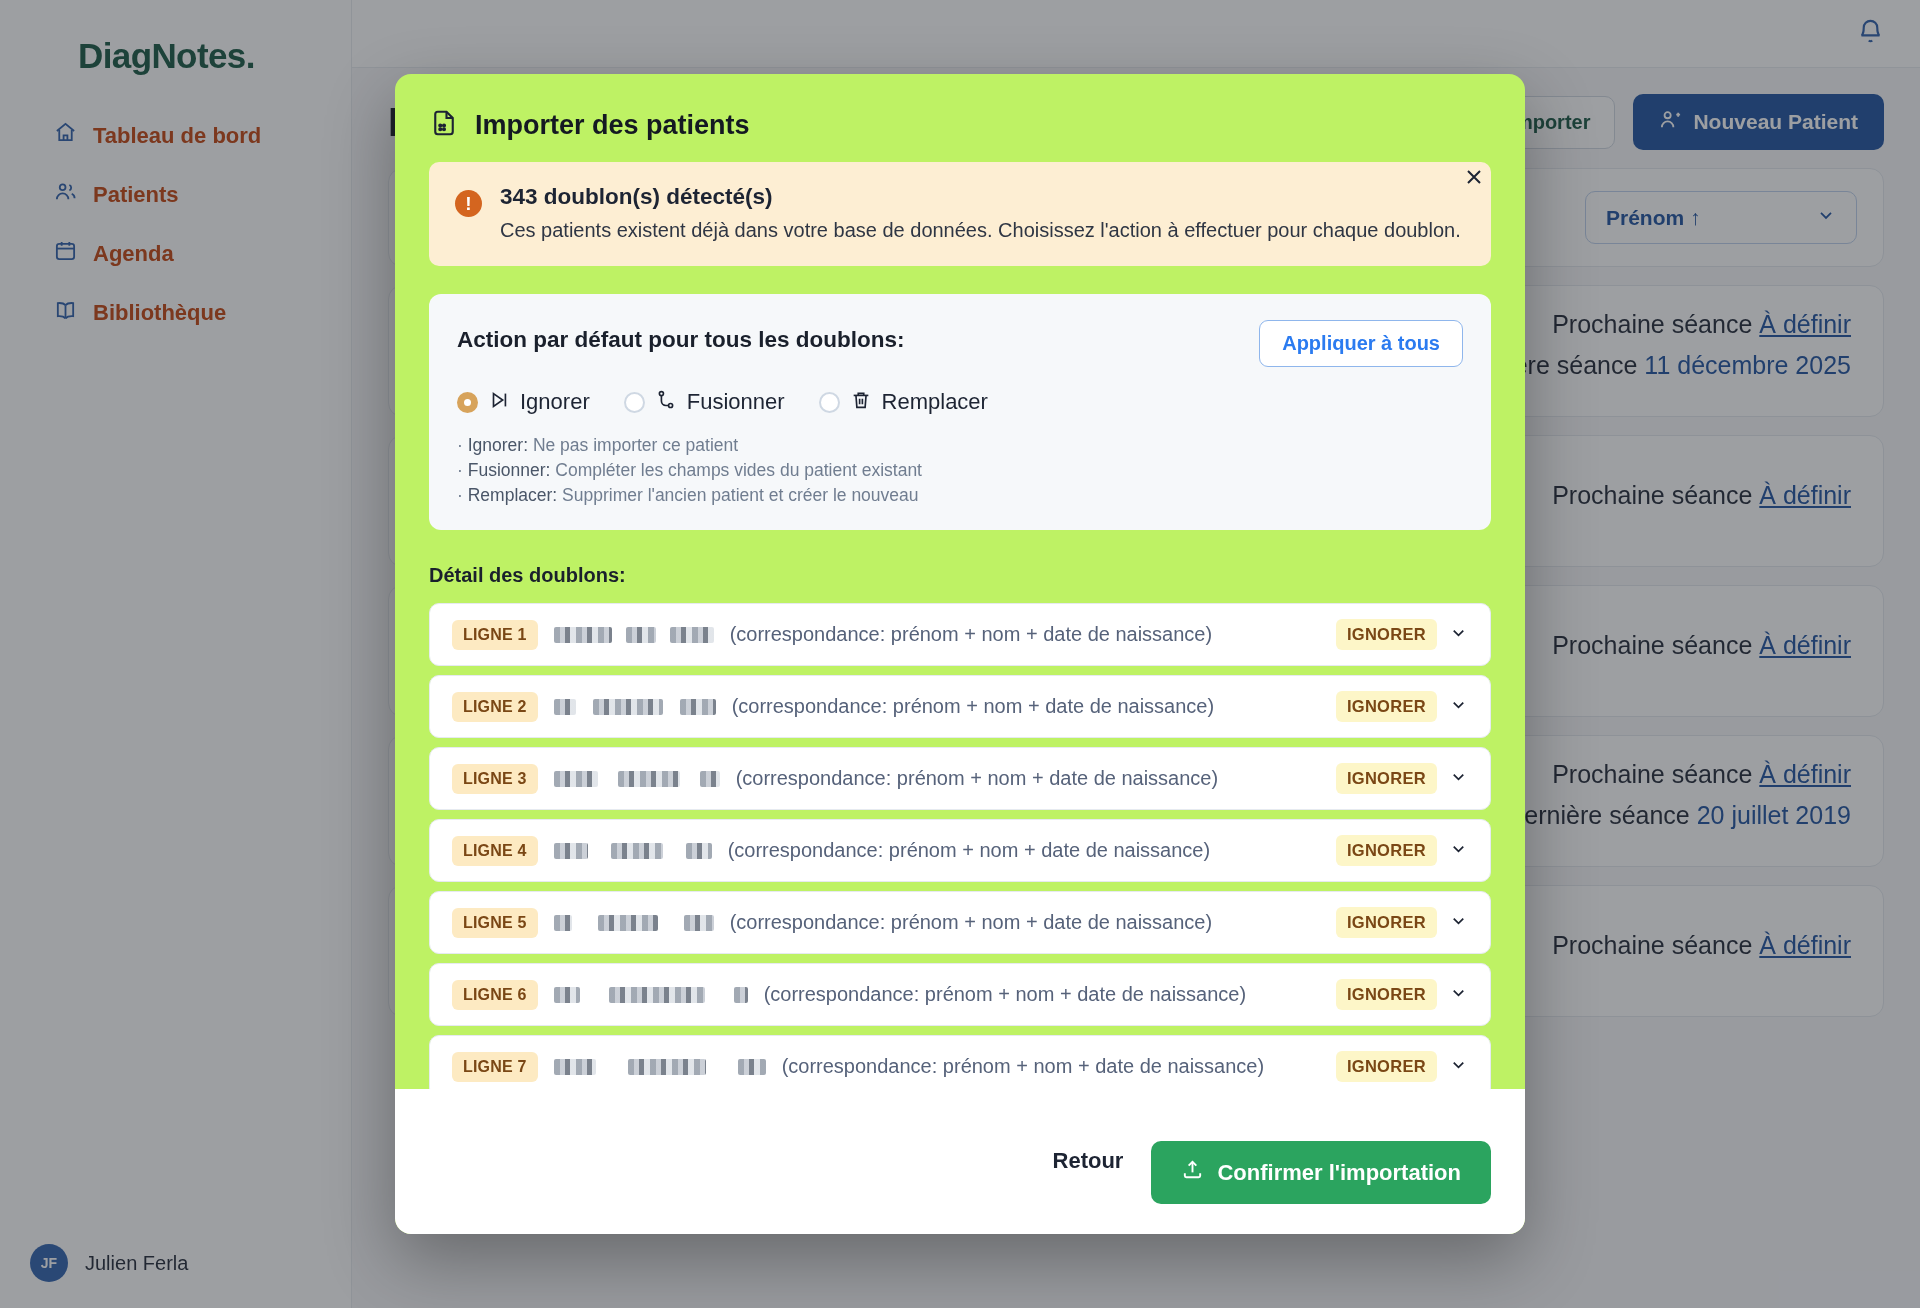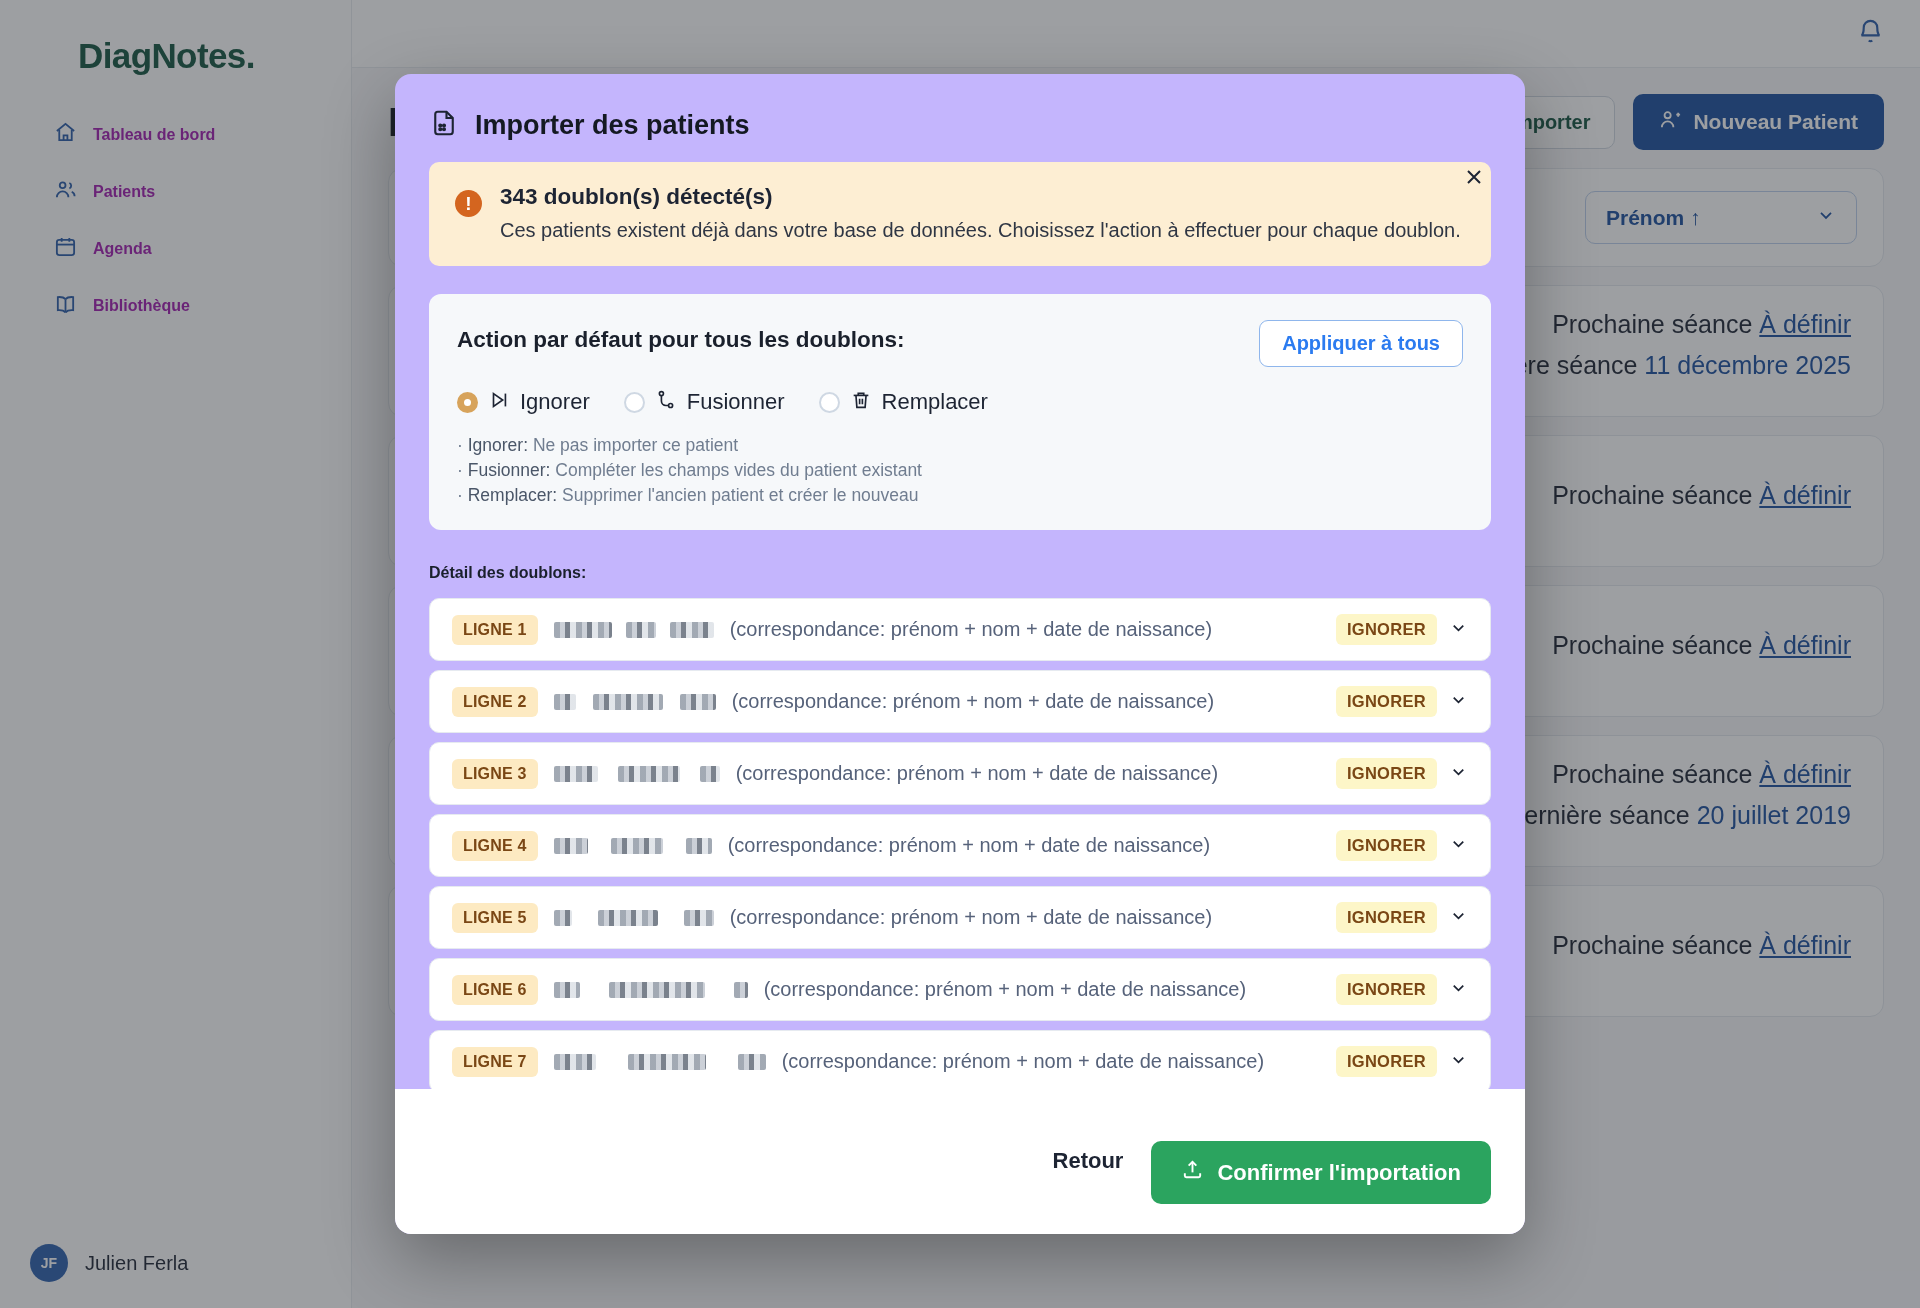--- a/index.html
+++ b/index.html
@@ -20,21 +20,21 @@
     display: flex; flex-direction: column; padding-top: 18px;
   }
   .brand {
     font-size: 35px; font-weight: 700; color: #14543f;
     letter-spacing: -0.6px; padding: 18px 0 34px 78px;
   }
   .nav { display: flex; flex-direction: column; gap: 8px; padding: 0 22px; }
   .nav-item {
     display: flex; align-items: center; gap: 16px;
     padding: 11px 32px; border-radius: 10px; cursor: pointer;
-    color: #a21caf; font-size: 16px; font-weight: 600;
+    color: #c2410c; font-size: 22px; font-weight: 600;
   }
   .nav-item svg { width: 23px; height: 23px; flex: 0 0 23px; stroke: #2a5ca8; fill: none; stroke-width: 1.9; }
   .nav-spacer { flex: 1 1 auto; }
   .user-row {
     display: flex; align-items: center; gap: 17px;
     padding: 20px 0 26px 30px;
   }
   .avatar {
     width: 38px; height: 38px; border-radius: 50%;
     background: #2b5fad; color: #ffffff; font-size: 14px; font-weight: 700;
@@ -88,21 +88,21 @@
   .pat-line { font-size: 25px; color: #1d2433; margin-bottom: 12px; }
   .pat-line .lnk { color: #1b4f9e; text-decoration: underline; cursor: pointer; }
   .pat-line .val { color: #1b4f9e; }
 
   
   .overlay {
     position: absolute; inset: 0; background: rgba(42,46,53,0.46);
     display: flex; align-items: flex-start; justify-content: center; padding-top: 74px;
   }
   .modal {
-    width: 1130px; max-height: 1160px; background: #c4b5fd; border-radius: 16px;
+    width: 1130px; max-height: 1160px; background: #bef264; border-radius: 16px;
     box-shadow: 0 26px 70px rgba(0,0,0,0.32);
     display: flex; flex-direction: column; overflow: hidden; position: relative;
   }
   .modal-head {
     display: flex; align-items: center; gap: 16px;
     padding: 34px 34px 20px 34px;
   }
   .modal-head svg.doc { width: 30px; height: 30px; stroke: #1d2433; fill: none; stroke-width: 1.7; }
   .modal-title { font-size: 27px; font-weight: 600; color: #141922; }
   .modal-close {
@@ -144,21 +144,21 @@
   .radio-opt.sel .radio-dot::after {
     content: ""; position: absolute; inset: 5px; border-radius: 50%; background: #ffffff;
   }
   .radio-opt svg { width: 22px; height: 22px; stroke: #1d2433; fill: none; stroke-width: 1.8; }
   .radio-label { font-size: 22px; color: #1d2433; }
 
   .hints { margin-top: 20px; display: flex; flex-direction: column; gap: 4px; }
   .hint { font-size: 17.5px; color: #707d90; }
   .hint b { color: #4a5668; font-weight: 400; }
 
-  .detail-title { font-size: 16px; font-weight: 700; color: #1a202c; margin-bottom: 16px; }
+  .detail-title { font-size: 20px; font-weight: 700; color: #1a202c; margin-bottom: 16px; }
 
   .rows { display: flex; flex-direction: column; gap: 9px; }
   .dup-row {
     display: flex; align-items: center; gap: 4px;
     border: 1px solid #e6eaf0; border-radius: 10px;
     padding: 15px 22px; background: #ffffff; position: relative;
   }
   .line-badge {
     background: #fdeac2; color: #7a4715; font-size: 16px; font-weight: 700;
     padding: 6px 11px; border-radius: 6px; flex: 0 0 auto; letter-spacing: 0.2px;

